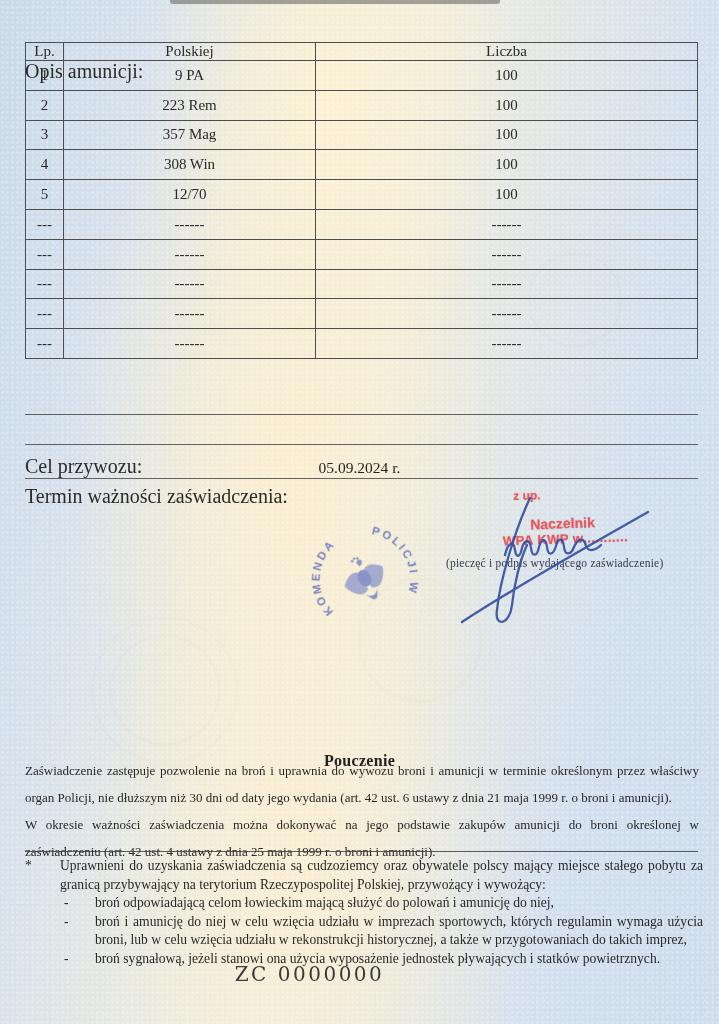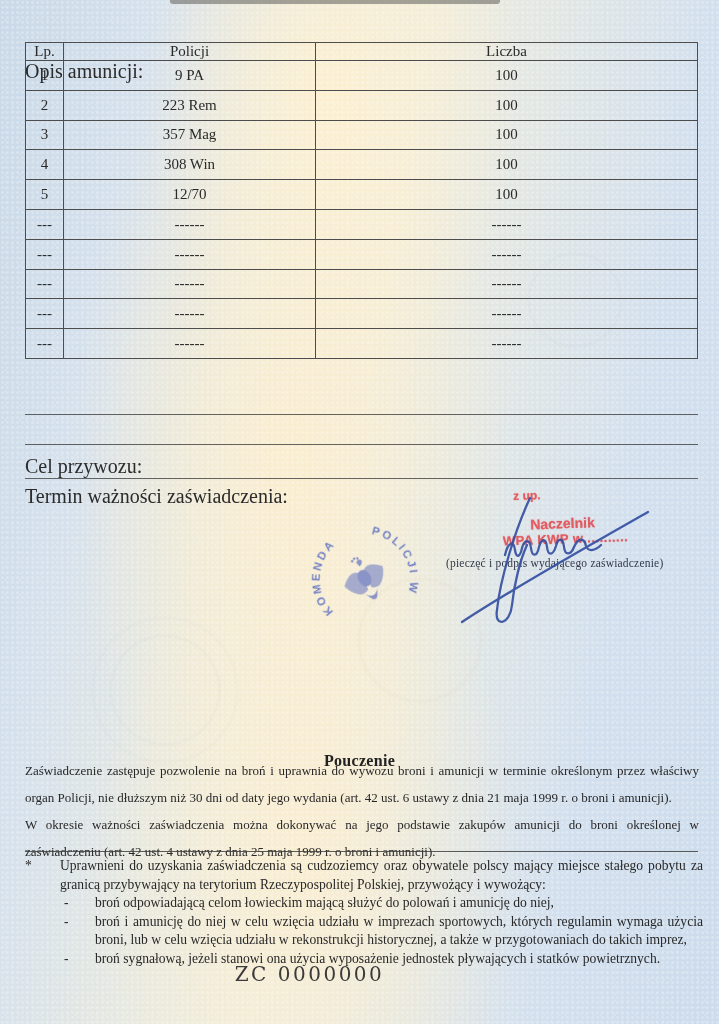--- a/index.html
+++ b/index.html
@@ -100,21 +100,21 @@
 
   <table class="ammo">
     <colgroup>
         <col class="c-lp">
         <col class="c-kal">
         <col class="c-licz">
       </colgroup>
     <thead>
       <tr>
         <th>Lp.</th>
-        <th>Policji</th>
+        <th>Polskiej</th>
         <th>Liczba</th>
       </tr>
     </thead>
     <tbody>
         <tr>
           <td>1</td>
           <td>9 PA</td>
           <td>100</td>
         </tr>
         <tr>
@@ -162,20 +162,21 @@
           <td>------</td>
           <td>------</td>
         </tr>
       </tbody>
   </table>
 
   <div class="rule" style="top:414px;"></div>
   <div class="abs lbl" style="left:25px; top:419px;">Cel przywozu:</div>
   <div class="rule" style="top:444px;"></div>
   <div class="abs lbl" style="left:25px; top:449px;">Termin ważności zaświadczenia:</div>
+  <div class="center-val" style="top:459px;">05.09.2024 r.</div>
   <div class="rule" style="top:478px;"></div>
 
   <svg class="round-stamp" viewBox="0 0 120 120">
     <defs>
       <path id="ring" d="M60,14 a46,46 0 1,1 -0.01,0" fill="none"></path>
     </defs>
     <g fill="#5b6dc0">
       <text><textPath href="#ring" startOffset="70%">KOMENDA</textPath></text>
       <text><textPath href="#ring" startOffset="10%">POLICJI W</textPath></text>
       <g opacity="0.82">

